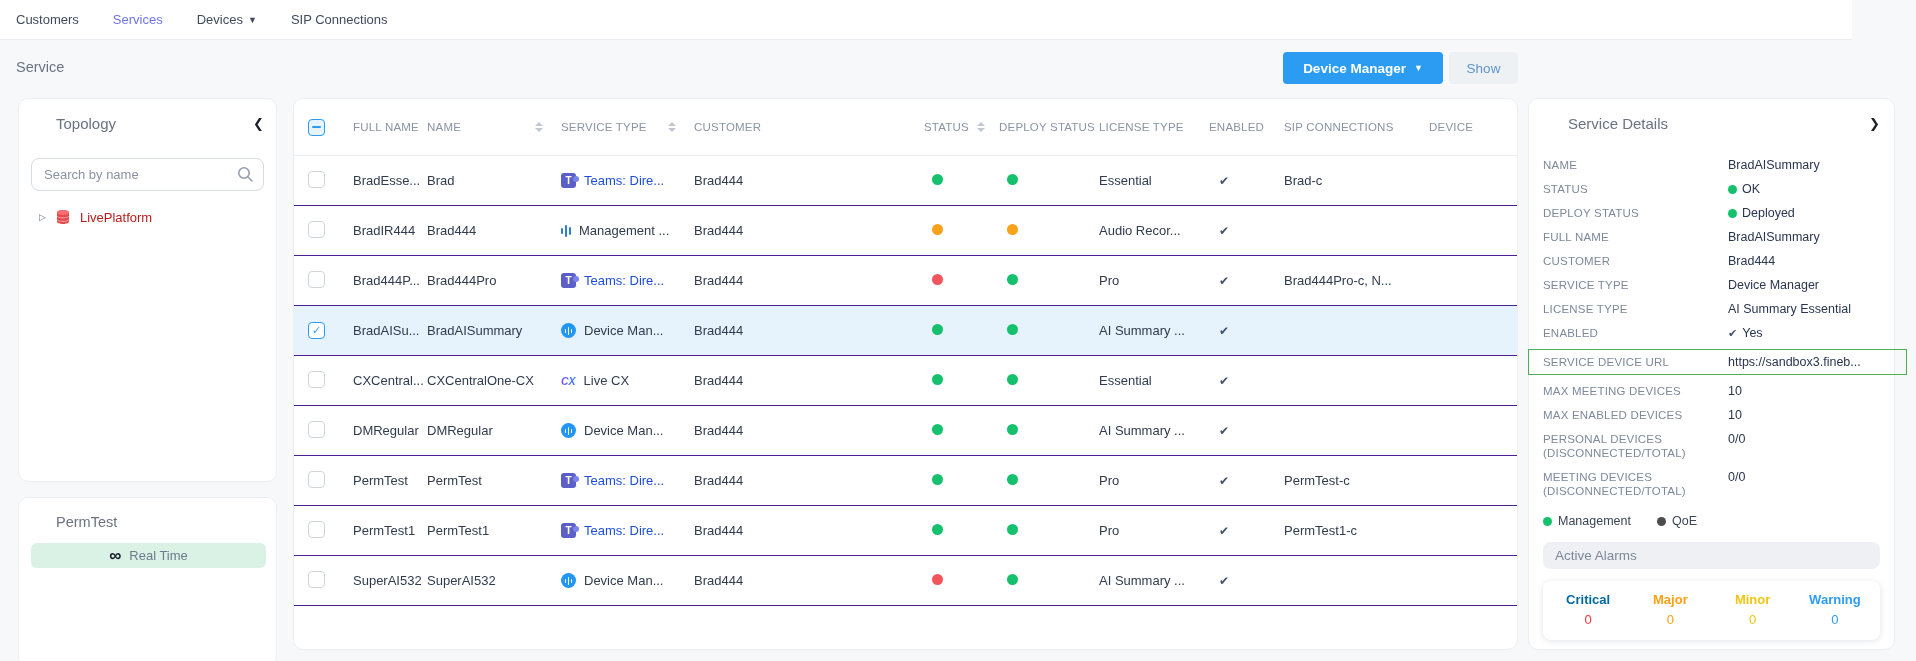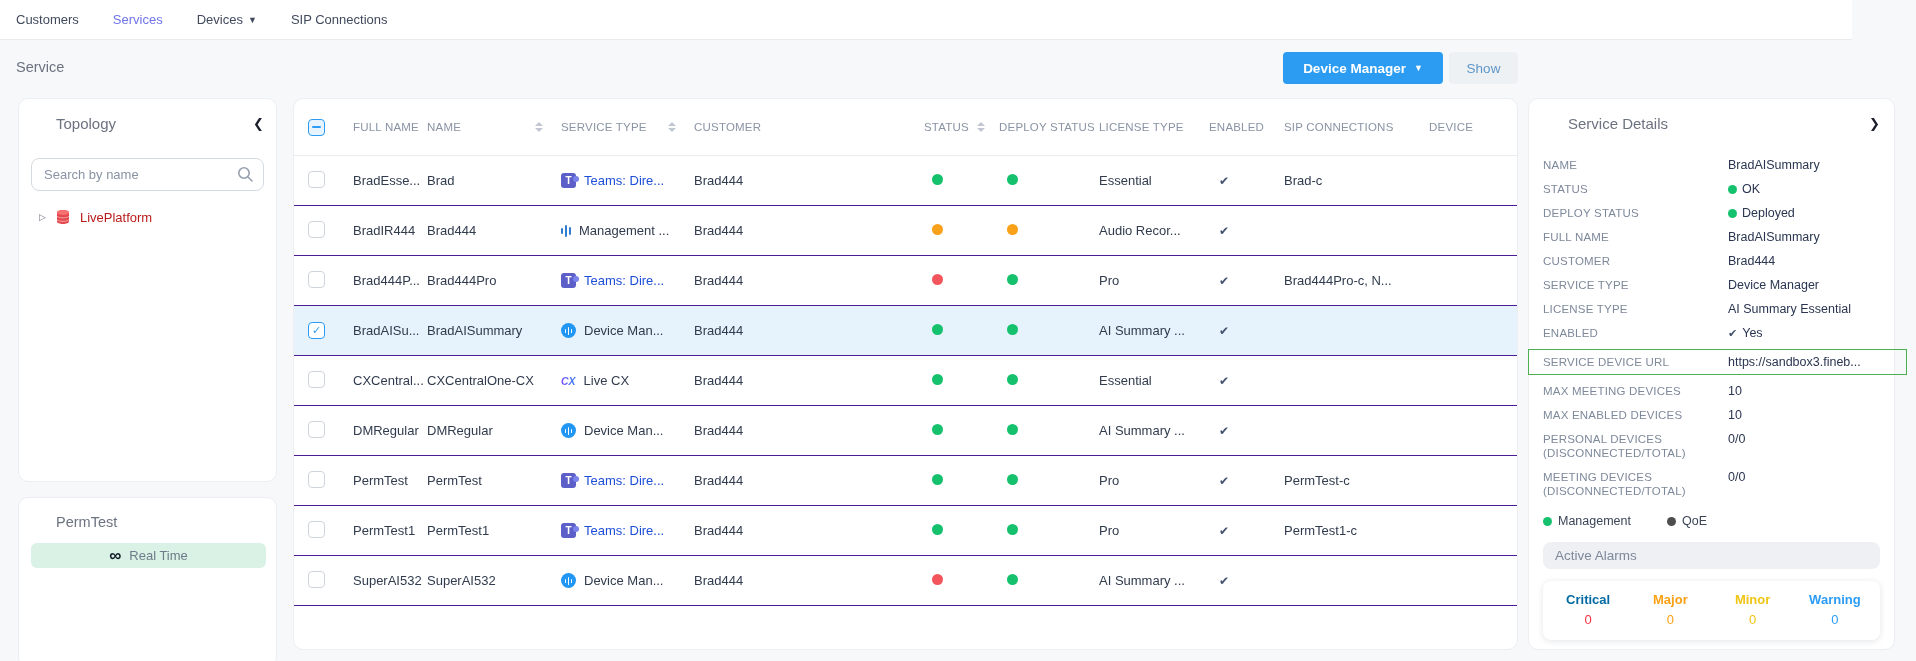--- a/index.html
+++ b/index.html
@@ -88,21 +88,21 @@
     -webkit-text-fill-color:transparent; }
   
   .dfields { margin-top:26px; }
   .dfield { display:flex; align-items:flex-start; margin-bottom:10px; }
   .dlabel { width:185px; flex:none; font-size:11.5px; color:#7e899b; line-height:14px; letter-spacing:.2px; }
   .dvalue { font-size:12.5px; color:#2a3550; line-height:14px; display:flex; align-items:center; gap:5px; white-space:nowrap; }
   .dvalue .sdot { width:9px; height:9px; border-radius:50%; display:inline-block; }
   .dvalue .dchk { font-size:11px; color:#42526e; }
   .dfield.hl { outline:1.5px solid #4caf50; margin-left:-14px; margin-right:-26px;
     padding:5px 26px 5px 14px; }
-  .legend { display:flex; gap:36px; margin-top:16px; }
+  .legend { display:flex; gap:26px; margin-top:16px; }
   .legend-item { display:flex; align-items:center; gap:6px; font-size:12.5px; color:#3b4557; }
   .legend-item .sdot { width:9px; height:9px; border-radius:50%; }
   .alarm-head { margin-top:14px; background:#eef0f3; border-radius:8px; height:27px; display:flex;
     align-items:center; padding:0 12px; color:#7e899b; font-size:13.5px; }
   .alarm-box { margin-top:12px; background:#fff; border-radius:8px; box-shadow:0 1px 6px rgba(9,30,66,.12);
     display:flex; padding:11px 4px 13px; }
   .alarm-item { flex:1; text-align:center; }
   .alarm-label { font-size:13px; font-weight:bold; }
   .alarm-count { font-size:13px; margin-top:5px; }
 </style>

